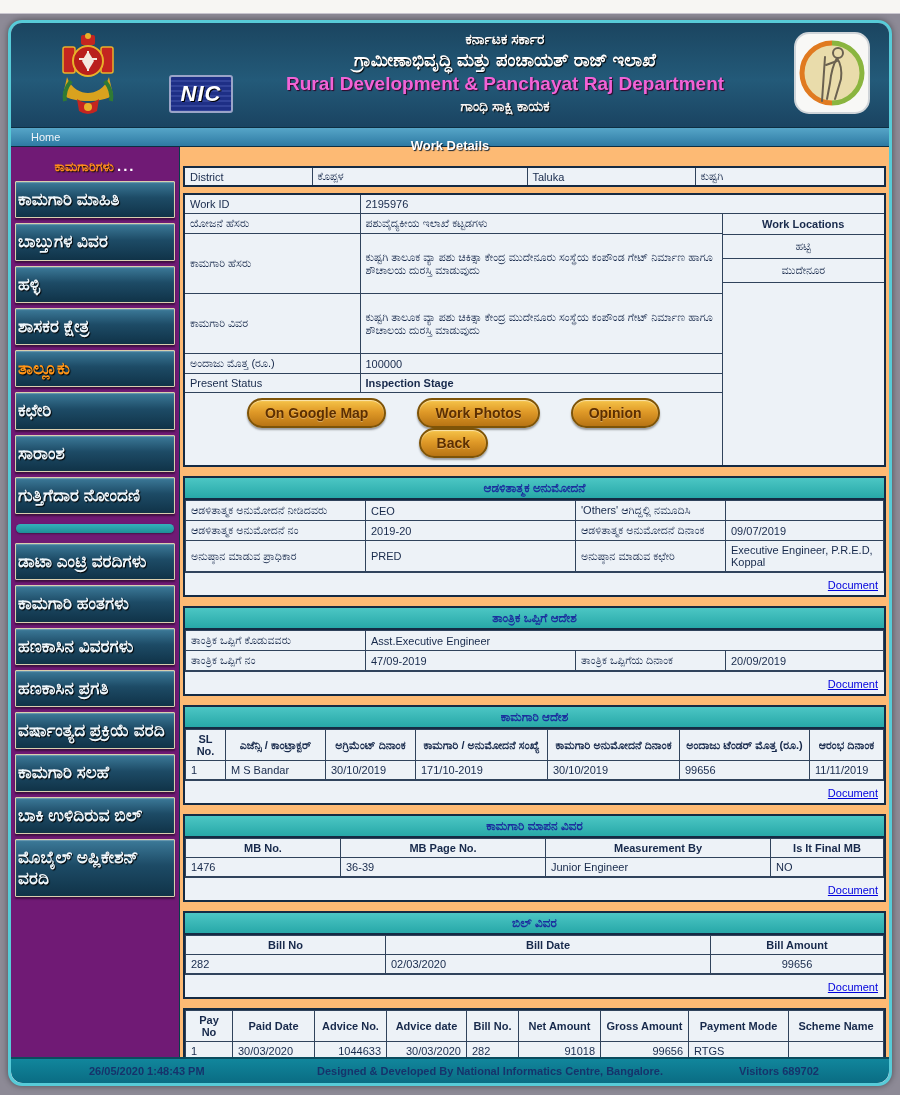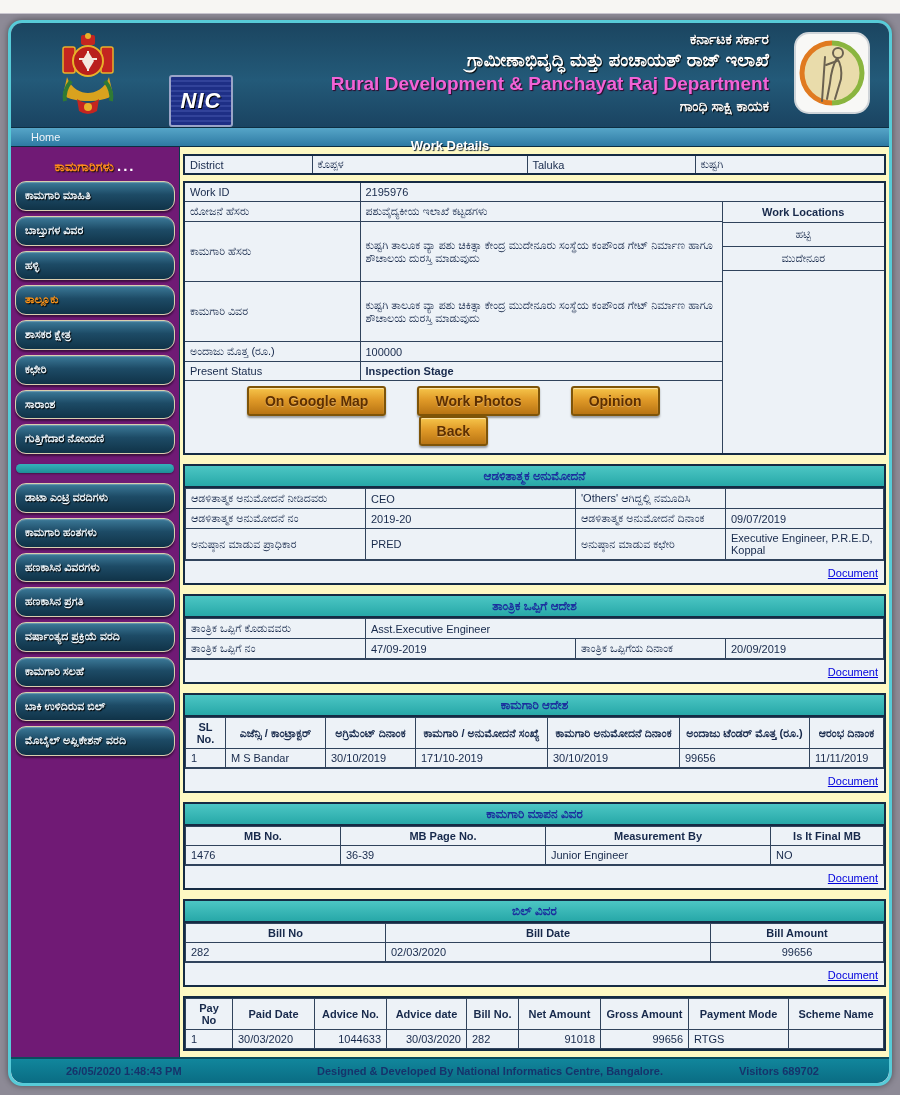--- a/index.html
+++ b/index.html
@@ -19,28 +19,28 @@
     display:flex; flex-direction:column;
   }
 
   
   .header {
     height:104px; background:linear-gradient(180deg,#1b4560 0%,#235a79 55%,#1a4361 100%);
     position:relative; flex:0 0 auto;
   }
   .emblem { position:absolute; left:46px; top:10px; }
   .nic-logo {
-    position:absolute; left:158px; top:52px; width:64px; height:52px;
+    position:absolute; left:158px; top:52px; width:64px; height:38px;
     background:repeating-linear-gradient(180deg,#1e2f86 0 3px,#32439a 3px 5px);
     border:2px solid #9aa4c8; border-radius:3px;
     color:#fff; font-weight:bold; font-style:italic; font-size:22px;
     display:flex; align-items:center; justify-content:center;
     text-shadow:1px 1px 0 #000; letter-spacing:1px;
   }
-  .header-titles { position:absolute; left:230px; right:120px; top:8px; text-align:right; }
+  .header-titles { position:absolute; left:230px; right:120px; top:8px; text-align:center; }
   .ht1 { color:#fdfdfd; font-size:14px; font-weight:bold; text-shadow:1px 1px 1px #000; }
   .ht2 { color:#ffffff; font-size:18px; font-weight:bold; margin-top:2px; text-shadow:1px 1px 1px #000; }
   .ht3 { color:#f263d6; font-size:19px; font-weight:bold; margin-top:2px; text-shadow:1px 1px 1px #30062a; }
   .ht4 { color:#f5f5f5; font-size:14px; font-weight:bold; margin-top:3px; text-shadow:1px 1px 1px #000; }
   .gandhi-badge { position:absolute; right:14px; top:8px; }
 
   
   .navbar {
     height:20px; background:linear-gradient(180deg,#56a5c8,#2e7aa3);
     border-top:1px solid #0d2e42; border-bottom:1px solid #0d2e42;
@@ -52,47 +52,47 @@
   
   .app-body { flex:1 1 auto; display:flex; min-height:0; }
   .sidebar {
     width:169px; flex:0 0 auto; background:#701a75; padding:6px 4px 0 4px;
     border-right:1px solid #0a3d4d;
   }
   .sidebar-title { text-align:center; margin:4px 0 6px 0; }
   .sidebar-title .kn { color:#ff8c1e; font-size:13px; font-weight:bold; text-shadow:1px 1px 1px #201000; }
   .sidebar-title .dots { color:#ffffff; font-size:15px; font-weight:bold; letter-spacing:2px; margin-left:3px; }
   .side-btn {
-    display:block; width:100%; margin:0 0 5px 0; padding:7px 9px;
+    display:block; width:100%; margin:0 0 5px 0; padding:7px 2px;
     background:linear-gradient(180deg,#3c7a99 0%,#1d4b66 45%,#103348 100%);
-    border:1px solid #d9cfae; border-radius:11px;
-    color:#eef6fb; font-size:11px; font-weight:bold; text-align:left;
+    border:1px solid #d9cfae; border-radius:1px;
+    color:#eef6fb; font-size:17px; font-weight:bold; text-align:left;
     text-shadow:1px 1px 1px #000; cursor:pointer;
     box-shadow:0 2px 2px rgba(0,0,0,.45), inset 0 1px 1px rgba(255,255,255,.25);
     line-height:1.25;
   }
   .side-btn.active { color:#ff9517; }
   .side-divider { height:9px; border-radius:5px; background:linear-gradient(180deg,#35b2ba,#1d8d96); margin:10px 1px 10px 1px; box-shadow:0 1px 2px rgba(0,0,0,.4); }
 
-  .content { flex:1 1 auto; padding:7px 3px 0 3px; background:#fef9c3; overflow:hidden; }
+  .content { flex:1 1 auto; padding:19px 3px 0 3px; background:#fdba74; overflow:hidden; }
 
   
   table { border-collapse:collapse; width:100%; table-layout:fixed; }
   .tbl { background:#edf2f7; border:2px solid #152b44; }
   .tbl td, .tbl th { border:1px solid #30435c; padding:2px 5px; font-size:11px; color:#17294b; vertical-align:middle; word-wrap:break-word; }
   .lbl { color:#2424ce; }
   .district-tbl { margin-bottom:6px; }
   .main-tbl td { padding:3px 5px; }
   .row-tall td { height:60px; vertical-align:middle; }
   .status-val { color:#e2401a; font-weight:bold; font-size:12px; }
   .btn-row { text-align:center; padding:5px 0 7px 0 !important; }
   .gold-btn {
     display:inline-block; margin:0 14px; padding:5px 16px;
     background:linear-gradient(180deg,#f6c54a 0%,#e09a28 45%,#b87413 100%);
-    border:2px solid #7e5408; border-radius:3px;
+    border:2px solid #7e5408; border-radius:15px;
     color:#5d2f00; font-size:14px; font-weight:bold; cursor:pointer;
     box-shadow:inset 0 1px 1px rgba(255,255,255,.55), 0 2px 2px rgba(0,0,0,.35);
     text-shadow:0 1px 0 rgba(255,255,255,.3);
   }
   .loc-cell { padding:0 !important; vertical-align:top !important; }
   .loc-head { font-weight:bold; text-align:center; padding:4px 2px; border-bottom:1px solid #30435c; color:#17294b; }
   .loc-item { text-align:center; padding:5px 2px; border-bottom:1px solid #30435c; color:#17294b; font-size:11px; }
 
   
   .section { border:2px solid #152b44; background:#edf2f7; margin:9px 0; }
@@ -109,21 +109,21 @@
   .doc-link { color:#0000dd; font-size:11px; text-decoration:underline; cursor:pointer; }
   .num-r { text-align:right !important; }
   .c { text-align:center !important; }
 
   
   .footer {
     flex:0 0 auto; height:26px; background:linear-gradient(180deg,#11869c,#0a6c83);
     border-top:2px solid #0a4c5e; border-radius:0 0 12px 12px;
     display:flex; align-items:center; font-size:11px; color:#16336b; font-weight:bold;
   }
-  .f-left { width:260px; padding-left:55px; }
+  .f-left { width:260px; padding-left:78px; }
   .f-center { flex:1; text-align:center; }
   .f-right { width:180px; text-align:left; padding-left:30px; }
 </style>
 </head>
 <body>
 
 <div class="top-strip"></div>
 
 <div class="window">
 
@@ -169,22 +169,22 @@
 
   <div class="app-body">
 
     <div class="sidebar">
       <div class="sidebar-title">
         <span class="kn">ಕಾಮಗಾರಿಗಳು</span><span class="dots">...</span>
       </div>
       <button class="side-btn">ಕಾಮಗಾರಿ ಮಾಹಿತಿ</button>
       <button class="side-btn">ಬಾಬ್ತುಗಳ ವಿವರ</button>
       <button class="side-btn">ಹಳ್ಳಿ</button>
+      <button class="side-btn">ಶಾಸಕರ ಕ್ಷೇತ್ರ</button>
       <button class="side-btn active">ತಾಲ್ಲೂಕು</button>
-      <button class="side-btn">ಶಾಸಕರ ಕ್ಷೇತ್ರ</button>
       <button class="side-btn">ಕಛೇರಿ</button>
       <button class="side-btn">ಸಾರಾಂಶ</button>
       <button class="side-btn">ಗುತ್ತಿಗೆದಾರ ನೋಂದಣಿ</button>
       <div class="side-divider"></div>
       <button class="side-btn">ಡಾಟಾ ಎಂಟ್ರಿ ವರದಿಗಳು</button>
       <button class="side-btn">ಕಾಮಗಾರಿ ಹಂತಗಳು</button>
       <button class="side-btn">ಹಣಕಾಸಿನ ವಿವರಗಳು</button>
       <button class="side-btn">ಹಣಕಾಸಿನ ಪ್ರಗತಿ</button>
       <button class="side-btn">ವರ್ಷಾಂತ್ಯದ ಪ್ರಕ್ರಿಯೆ ವರದಿ</button>
       <button class="side-btn">ಕಾಮಗಾರಿ ಸಲಹೆ</button>

